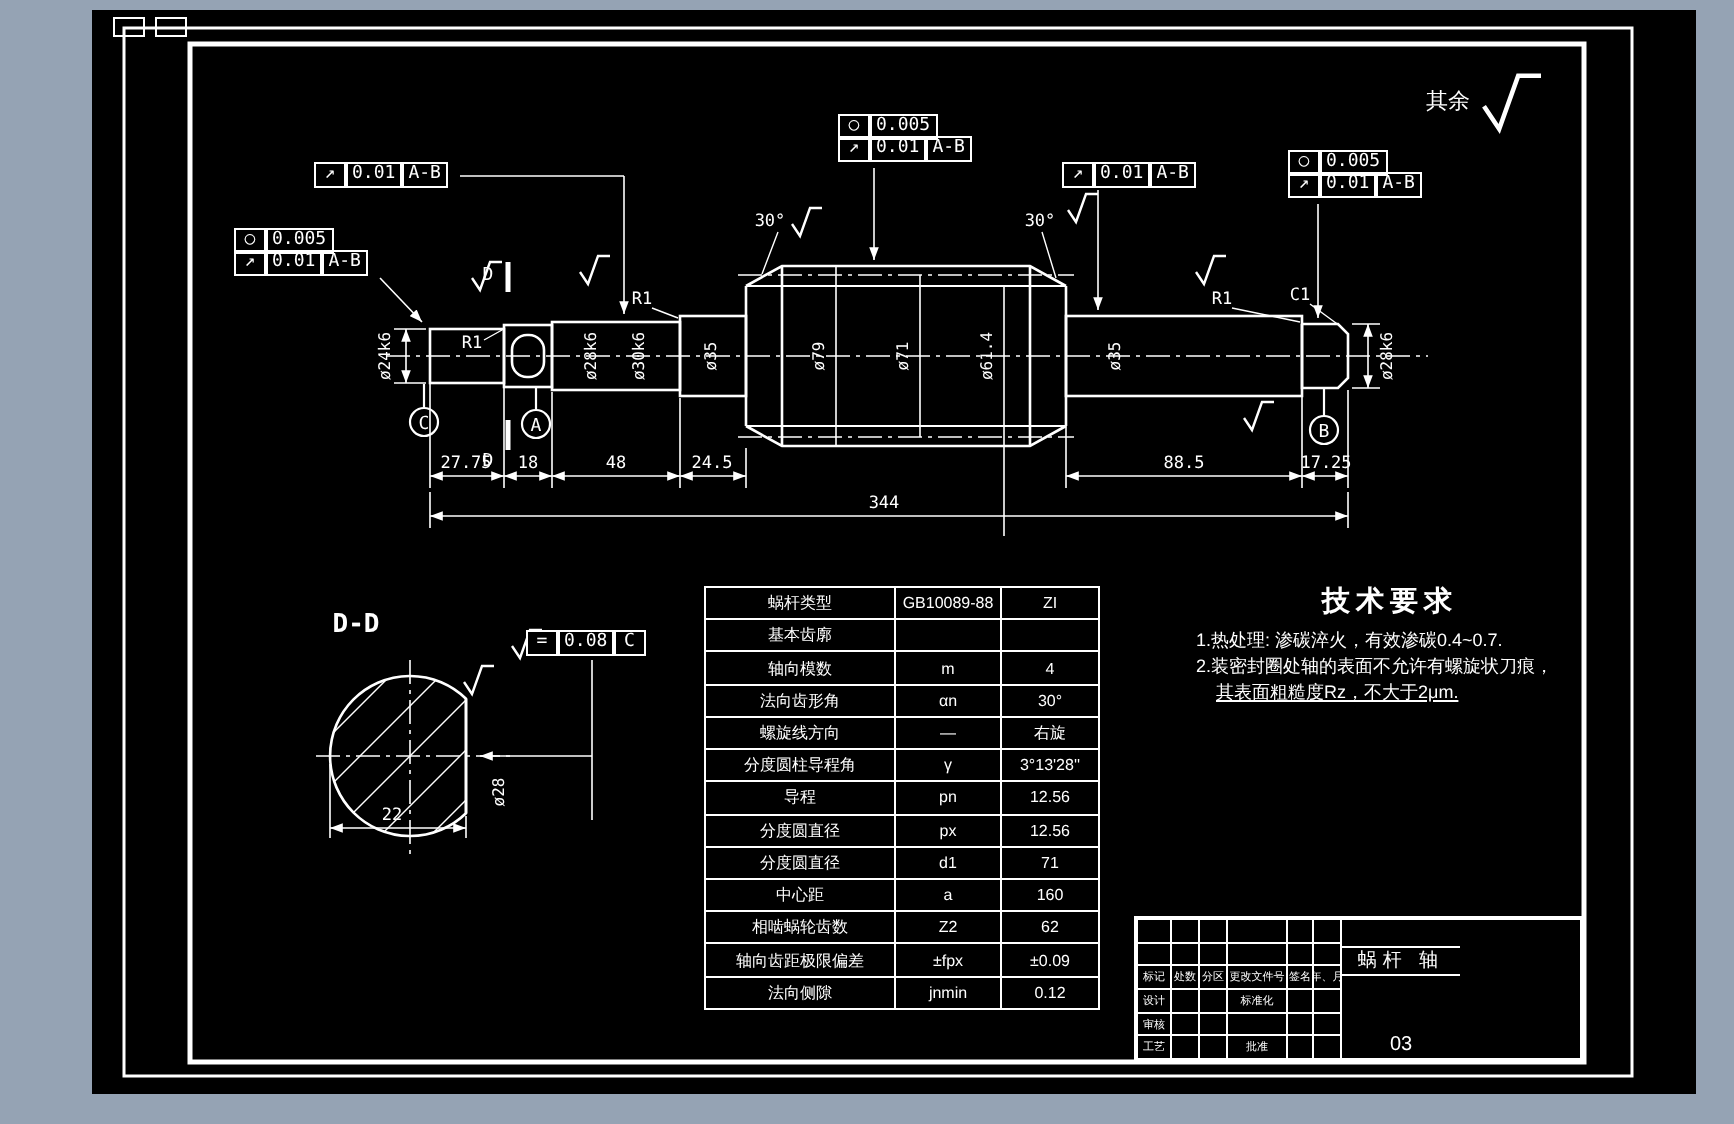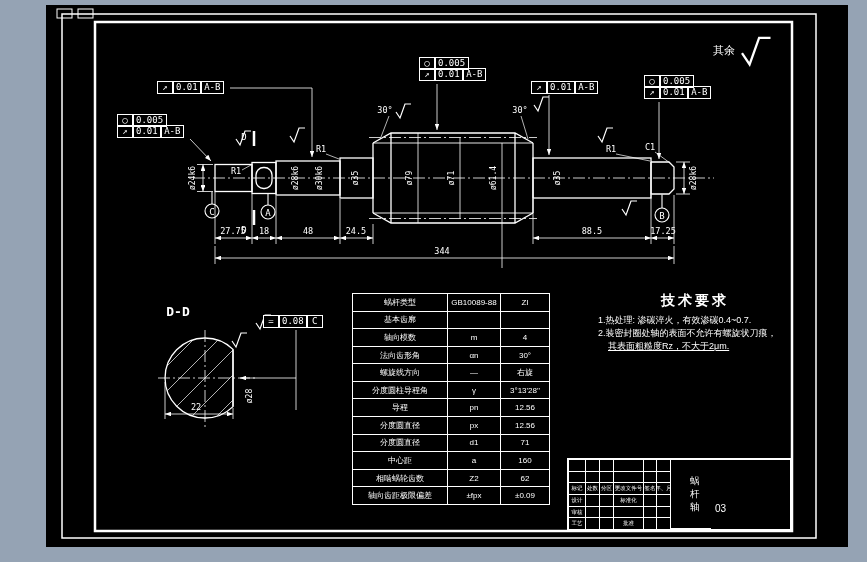--- a/index.html
+++ b/index.html
@@ -31,21 +31,21 @@
   .tech{position:absolute;left:598px;top:292px;width:194px;color:#fff;}
   .tech .tt{text-align:center;font-size:14px;font-weight:bold;letter-spacing:3px;margin-bottom:4px;}
   .tech .tl{font-size:9px;line-height:13px;white-space:nowrap;}
   .tech .tl.ind{padding-left:10px;text-decoration:underline;}
 
   .tb{position:absolute;left:567px;top:458px;width:225px;height:73px;box-sizing:border-box;
       border:2px solid #fff;color:#fff;display:flex;background:#000;}
   .tb .zone{box-sizing:border-box;height:100%;}
   .tb .zl{width:101px;display:flex;flex-direction:column;}
   .tb .zm{width:64px;border-left:1.5px solid #fff;display:flex;flex-direction:column;}
-  .tb .zr{width:60px;border-left:1.5px solid #fff;display:flex;flex-direction:row;justify-content:space-between;}
+  .tb .zr{width:60px;border-left:1.5px solid #fff;display:flex;flex-direction:column;justify-content:space-between;}
   .tb .row{display:flex;flex:1;border-bottom:1px solid #fff;}
   .tb .row:last-child{border-bottom:none;}
   .tb .cell{box-sizing:border-box;border-right:1px solid #fff;font-size:5.5px;
             display:flex;align-items:center;justify-content:center;overflow:hidden;white-space:nowrap;}
   .tb .cell:last-child{border-right:none;}
   .tb .mat{flex:3;display:flex;align-items:center;justify-content:center;font-size:10px;border-bottom:1px solid #fff;}
   .tb .mrow{display:flex;flex:1;border-bottom:1px solid #fff;}
   .tb .mrow:last-child,.tb .mbot{border-bottom:none;}
   .tb .mbot{flex:1.2;display:flex;align-items:center;justify-content:center;font-size:6.5px;}
   .tb .rname{flex:1.1;display:flex;align-items:center;justify-content:center;
@@ -315,20 +315,25 @@
     <tr>
           <td class="n">相啮蜗轮齿数</td>
           <td class="s">Z2</td>
           <td class="v">62</td>
         </tr>
     <tr>
           <td class="n">轴向齿距极限偏差</td>
           <td class="s">±fpx</td>
           <td class="v">±0.09</td>
         </tr>
+    <tr>
+          <td class="n">法向侧隙</td>
+          <td class="s">jnmin</td>
+          <td class="v">0.12</td>
+        </tr>
   </tbody>
     </table>
 
   <div class="tech">
     <div class="tt">技术要求</div>
     <div class="tl">1.热处理: 渗碳淬火，有效渗碳0.4~0.7.</div>
     <div class="tl">2.装密封圈处轴的表面不允许有螺旋状刀痕，</div>
     <div class="tl ind">其表面粗糙度Rz，不大于2μm.</div>
   </div>
 

